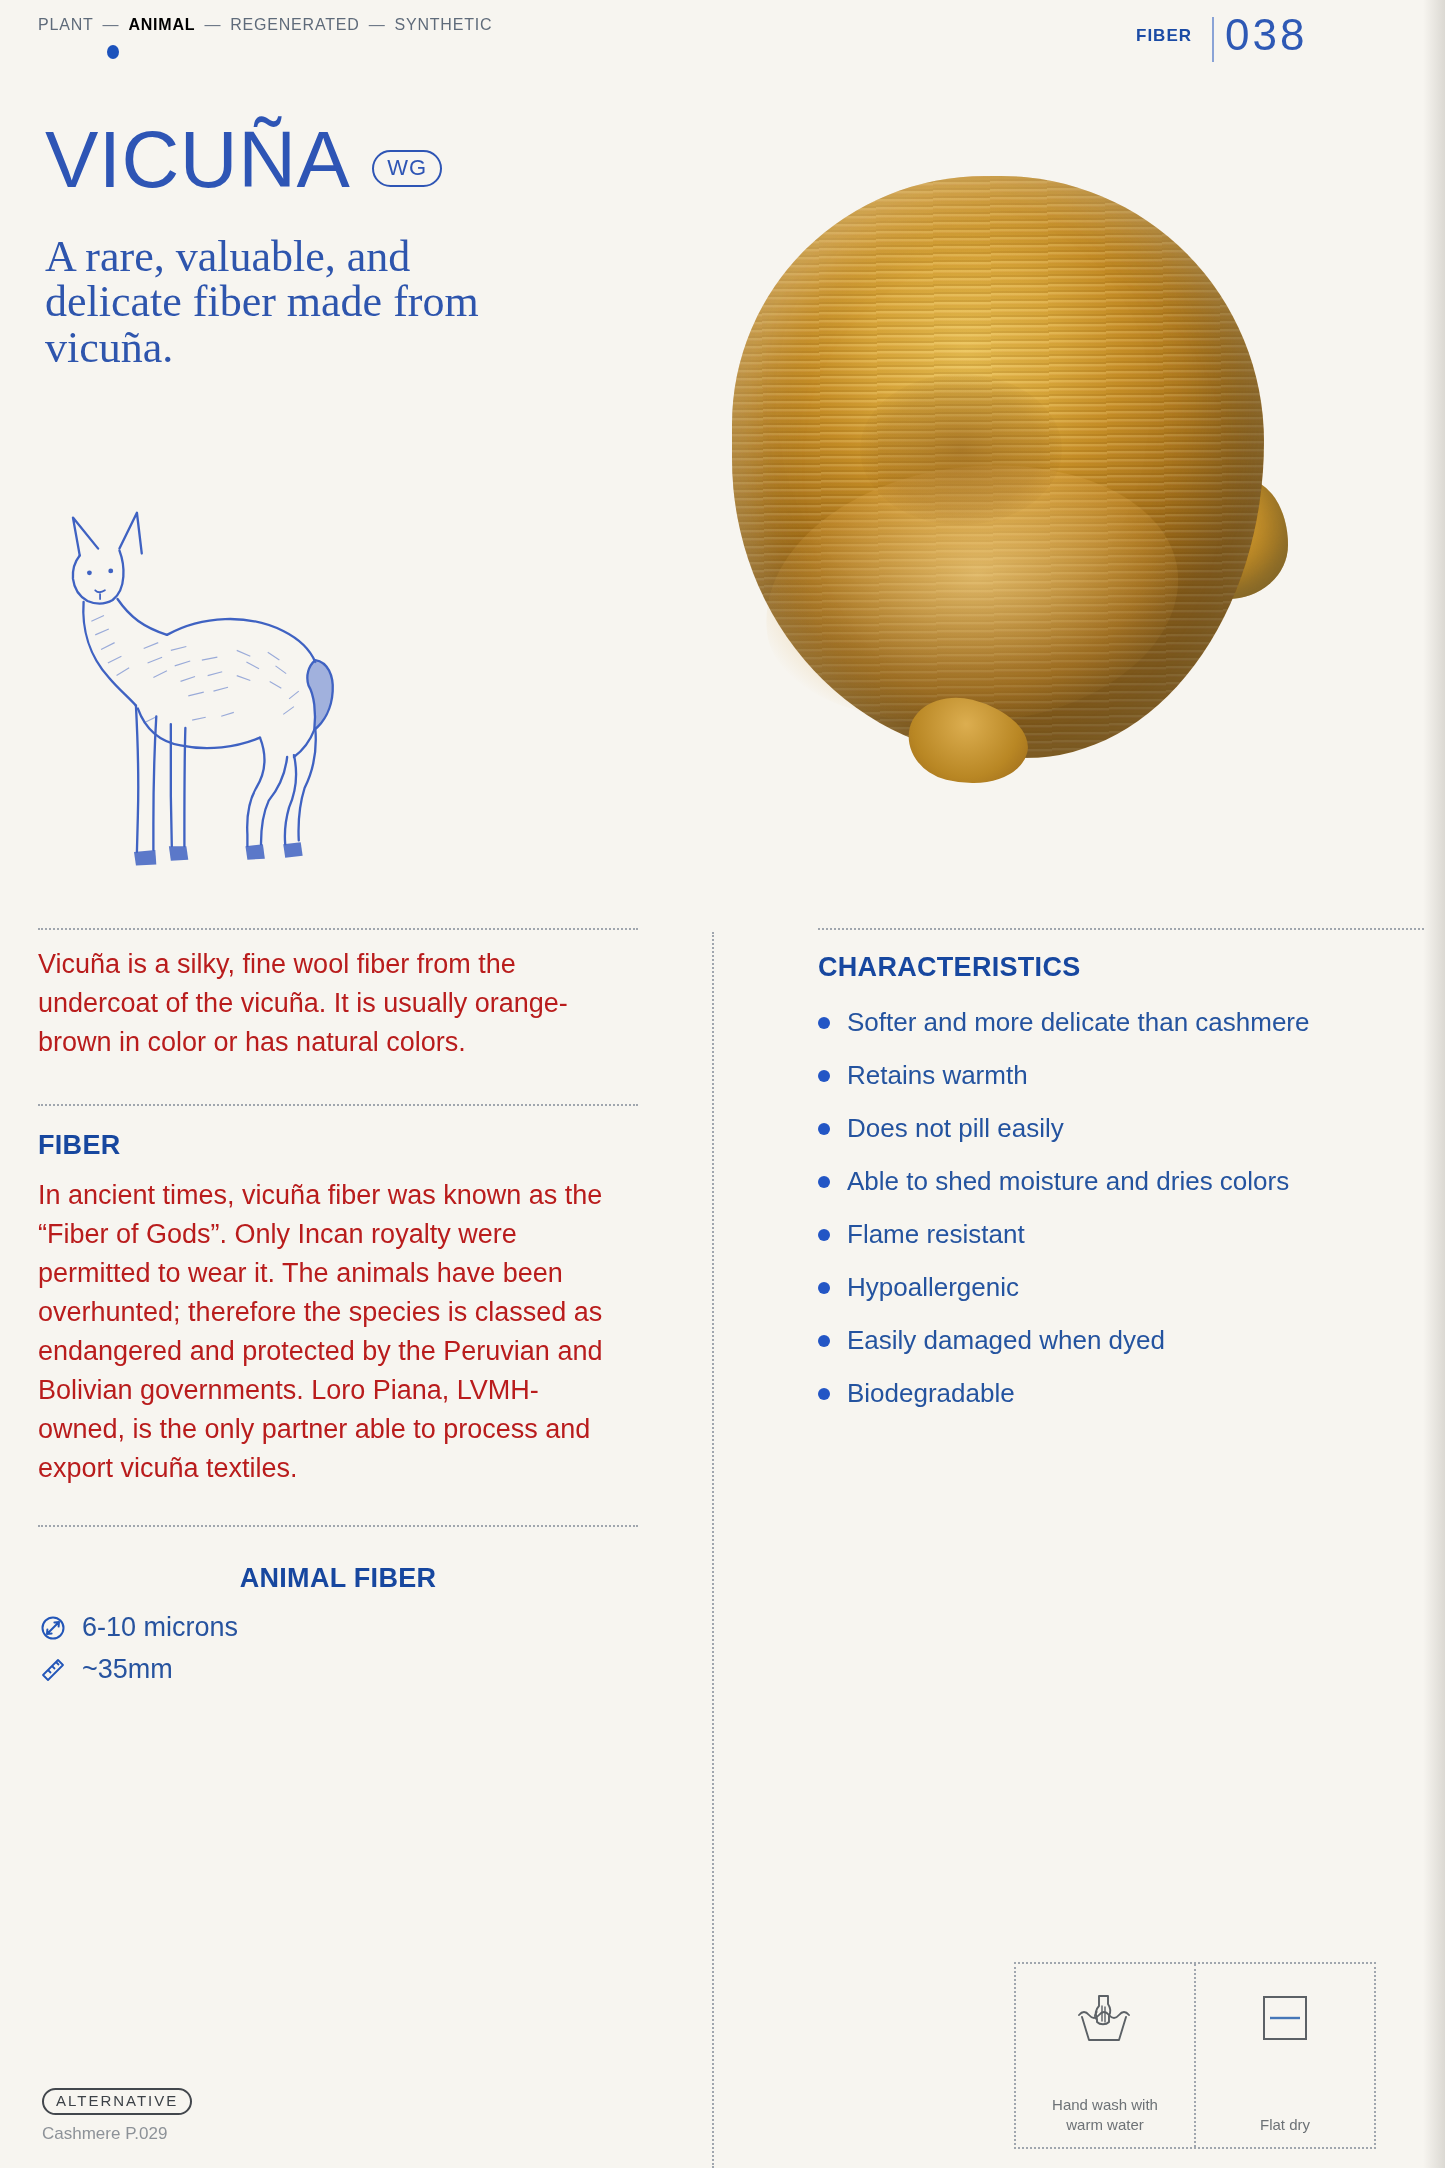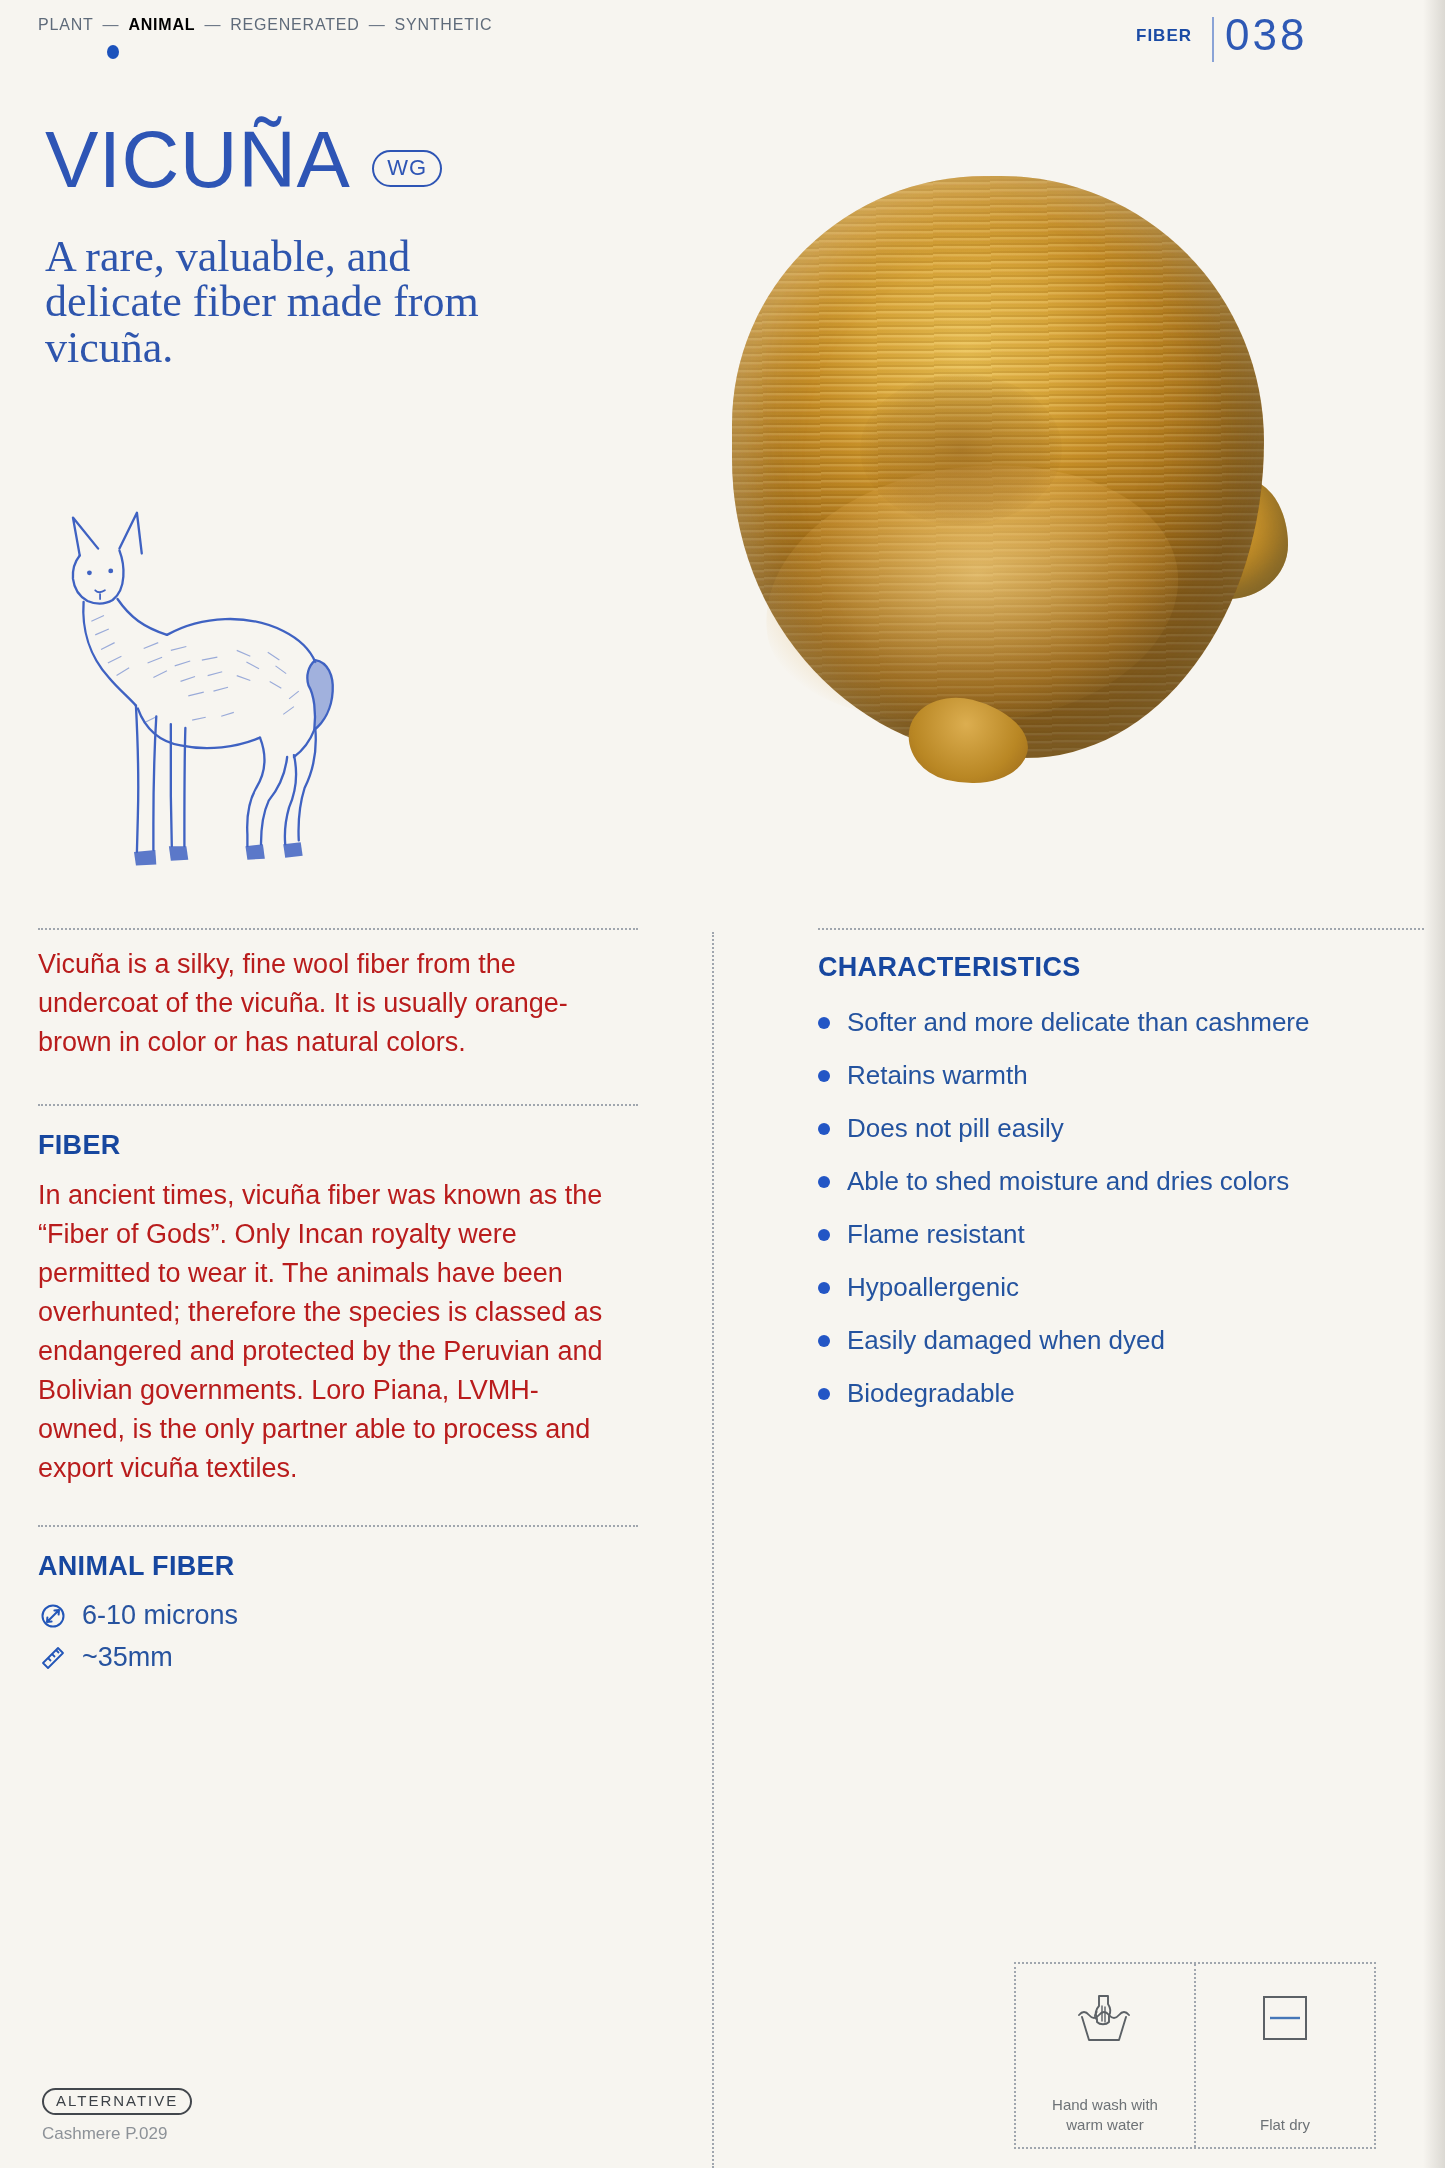--- a/index.html
+++ b/index.html
@@ -79,21 +79,21 @@
 
   
   .divider { border-top:2px dotted #a0a6ae; height:0; }
   .vdiv { position:absolute; left:712px; top:932px; height:1236px; border-left:2px dotted #a0a6ae; }
 
   .col-left  { position:absolute; left:38px;  top:928px; width:600px; }
   .col-right { position:absolute; left:790px; top:928px; width:606px;margin-left:28px; }
 
   h2.sec { margin:22px 0 0; font-size:27px; font-weight:bold; letter-spacing:0.3px; color:#17479f; }
   h2.sec-story { margin-top:24px; }
-  h2.sec-fiber { margin-top:24px; }
+  h2.sec-fiber { margin-top:36px;text-align:center; }
   .body-p { margin:15px 0 0; font-size:27px; line-height:39px; color:#b91c1c; }
   .story-p { width:586px; }
   .div-2 { margin-top:42px; }
   .div-3 { margin-top:37px; }
 
   .spec-list { margin-top:18px; }
   .spec-row { display:flex; align-items:center; gap:14px; margin-bottom:11px; }
   .spec-row svg { flex:0 0 auto; }
   .spec-val { font-size:27px; color:#27539f; }
 

